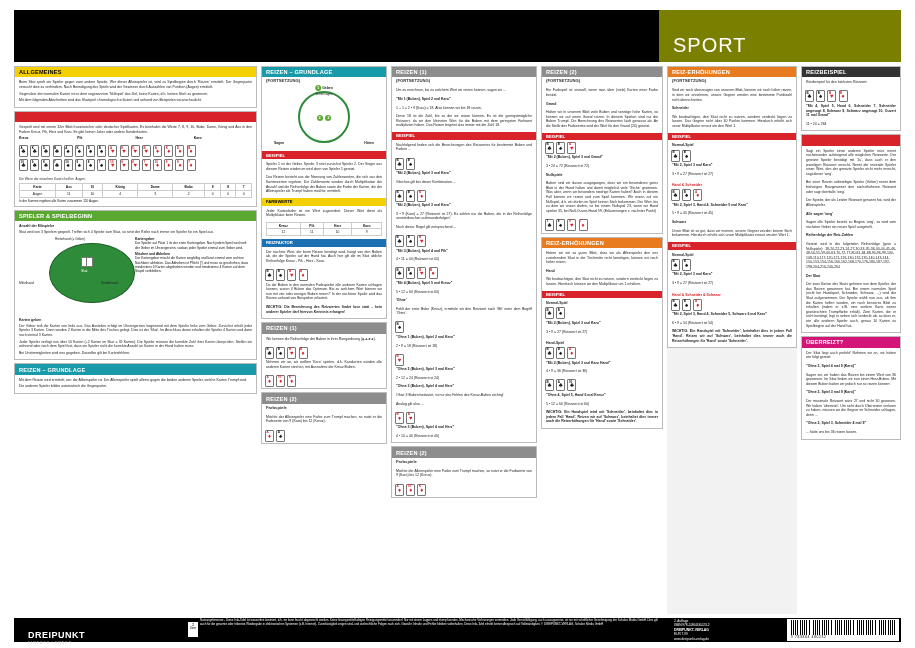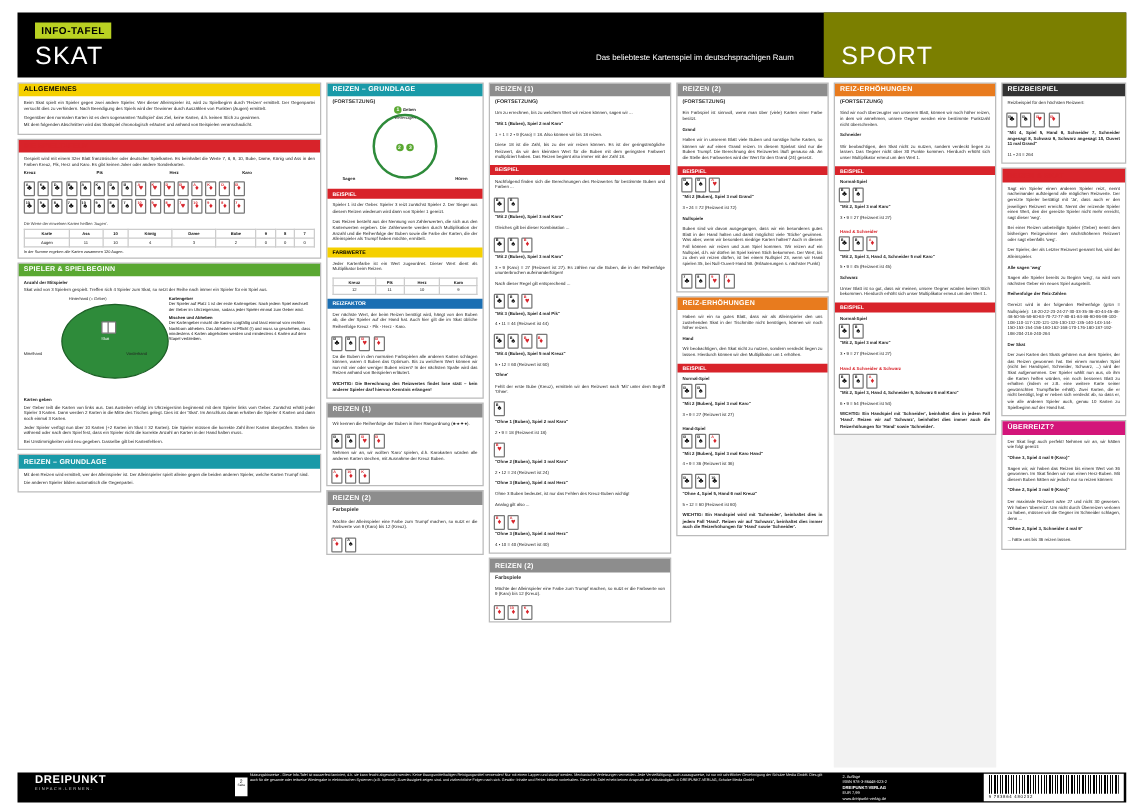--- a/index.html
+++ b/index.html
@@ -89,46 +89,41 @@
 
   
   .numbadge { display:inline-block; width:6px; height:6px; border-radius:50%; background:#5aa832;
       color:#fff; font-size:4px; text-align:center; line-height:6px; font-weight:bold; }
 
   .cardstrip { padding:1.5px 3px; white-space:nowrap; }
 
   
   .footer { position:absolute; left:14px; top:618px; width:887px; height:24px; background:#000; }
   .fl { position:absolute; left:0; top:0; width:178px; height:24px; }
-  .brand { position:absolute; left:14px; top:0; color:#fff; font-size:9px; font-weight:bold; letter-spacing:.5px; }
+  .brand { position:absolute; left:14px; top:12px; color:#fff; font-size:9px; font-weight:bold; letter-spacing:.5px; }
   .brand small { display:block; font-size:3.2px; font-weight:normal; letter-spacing:1.2px; color:#d8d8d8; margin-top:1px; }
   .fc { position:absolute; left:186px; top:1px; width:465px; color:#fff; font-size:2.9px; line-height:1.28; padding-right:4px; }
   .fr { position:absolute; left:660px; top:1px; color:#fff; font-size:3.2px; line-height:1.35; }
   .fr b { font-size:3.4px; }
   .barcode { position:absolute; right:2px; top:1px; width:112px; height:22px; background:#fff; }
   .bc-lines { position:absolute; left:4px; top:1px; width:104px; height:15px;
      background: repeating-linear-gradient(90deg,#000 0 1px,#fff 1px 2px,#000 2px 2.8px,#fff 2.8px 4.4px); }
   .bc-num { position:absolute; left:4px; top:16px; font-size:3.4px; letter-spacing:.6px; color:#000; }
   .pagebadge { position:absolute; left:174px; top:4px; width:10px; height:15px; background:#fff; color:#000;
       font-size:4px; text-align:center; }
   .pagebadge span { display:block; }
 
   .tiny { font-size:3.1px; }
 </style>
 </head>
 <body>
 
 <div class="page">
 
   <div class="header">
-    <div class="hdr-left">
-      <div class="hdr-badge">INFO-TAFEL</div>
-      <div class="hdr-title">SKAT</div>
-      <div class="hdr-sub">Das beliebteste Kartenspiel im deutschsprachigen Raum</div>
-    </div>
     <div class="hdr-right">
       <div class="hdr-sport">SPORT</div>
     </div>
   </div>
 
   <div class="cols">
 
     <div class="col c1">
 
       <div class="box">

